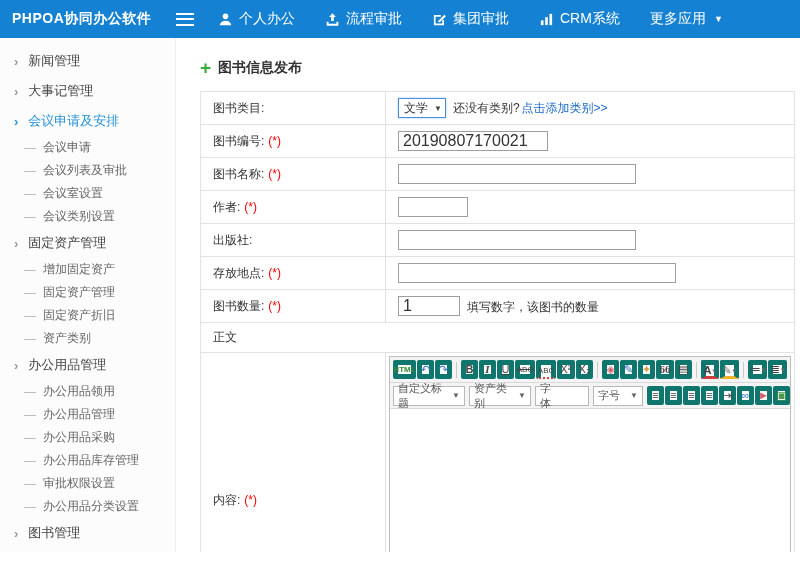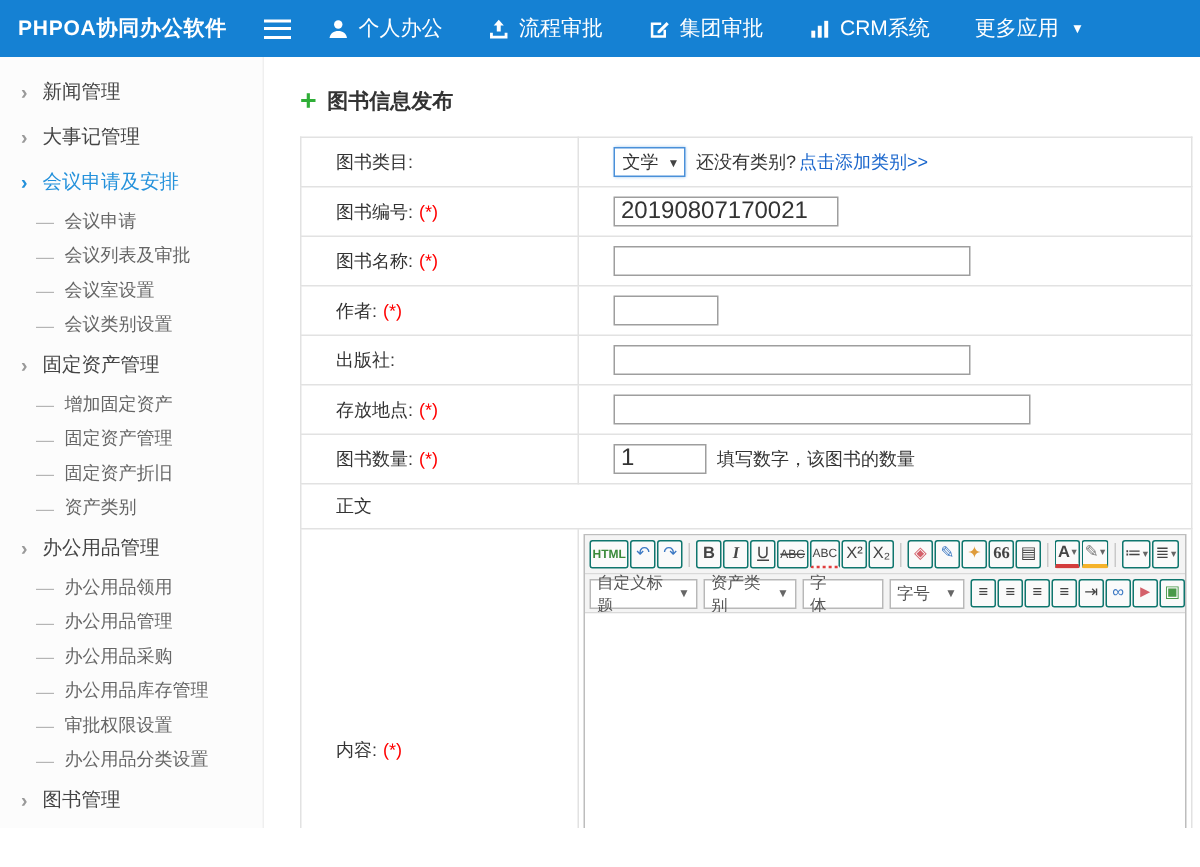--- a/index.html
+++ b/index.html
@@ -34,41 +34,41 @@
   .sb-item.active{color:#45a7e8}
   .sb-dash{color:#b5b5b5}
 
   
   .page-title{display:flex;align-items:center;gap:7px;font-size:14px;font-weight:bold;
     color:#333;margin:2px 0 14px 0}
   .plus-icon{color:#2fae37;font-size:19px;font-weight:bold;line-height:1}
 
   
   table.form{border-collapse:collapse;width:595px;table-layout:fixed}
-  table.form th,table.form td{border:1px solid #e2e2e2;padding:6px 23px;text-align:left;
+  table.form th,table.form td{border:1px solid #e2e2e2;padding:6px 12px;text-align:left;
     font-weight:normal;font-size:12px;color:#333;background:#fff;vertical-align:middle}
   th.flabel{width:185px}
   .req{color:#f00;margin-left:4px}
   input.f-input{height:20px;border:1px solid #9e9e9e;padding:1px 4px;font-size:16px;
     font-family:inherit;color:#333;background:#fff}
   .section-row td{background:#ececec;padding:6px 9px;color:#333}
   .cat-select{display:inline-flex;align-items:center;gap:6px;border:1px solid #4a90d9;
     box-shadow:0 0 2px #9cc6ee;background:#fff;height:20px;padding:0 3px 0 5px;cursor:pointer}
   .cat-select .sel-caret2{font-size:8px;color:#444}
   .hint{margin-left:7px;color:#333}
   .hint-link{color:#1a66cc;cursor:pointer;margin-left:2px}
   .v-mid{vertical-align:middle}
 
   
   .ed-cell{padding:3px !important;vertical-align:top !important}
   .editor{border:1px solid #bdbdbd;width:100%;background:#fff}
   .ed-toolbar{background:#f4f4f4;border-bottom:1px solid #d9d9d9;display:flex;align-items:center;
     flex-wrap:nowrap;overflow:hidden;padding:2px 3px;gap:1px;height:26px}
   .tb-btn{min-width:17px;height:19px;display:inline-flex;align-items:center;justify-content:center;
-    font-size:11px;color:#444;border:1px solid #0f766e;background:#fafafa;border-radius:2px;
+    font-size:11px;color:#444;border:5px solid #0f766e;background:#fafafa;border-radius:2px;
     cursor:pointer;padding:0 1px;line-height:1}
   .tb-sep{width:1px;height:16px;background:#c9c9c9;margin:0 3px;flex:none}
   .tb-caret{font-size:7px;color:#666;margin-left:1px}
   .tb-select{display:inline-flex;align-items:center;justify-content:space-between;flex:none;
     border:1px solid #b8b8b8;background:#fff;height:20px;padding:0 4px;font-size:11px;color:#555;
     margin-right:3px;cursor:pointer}
   .tb-select .sel-caret{font-size:8px;color:#666;margin-left:4px}
   .ed-content{background:#fff;height:235px;cursor:text}
 
   .tb-html{color:#3a8a3a;font-size:8px;font-weight:bold}

